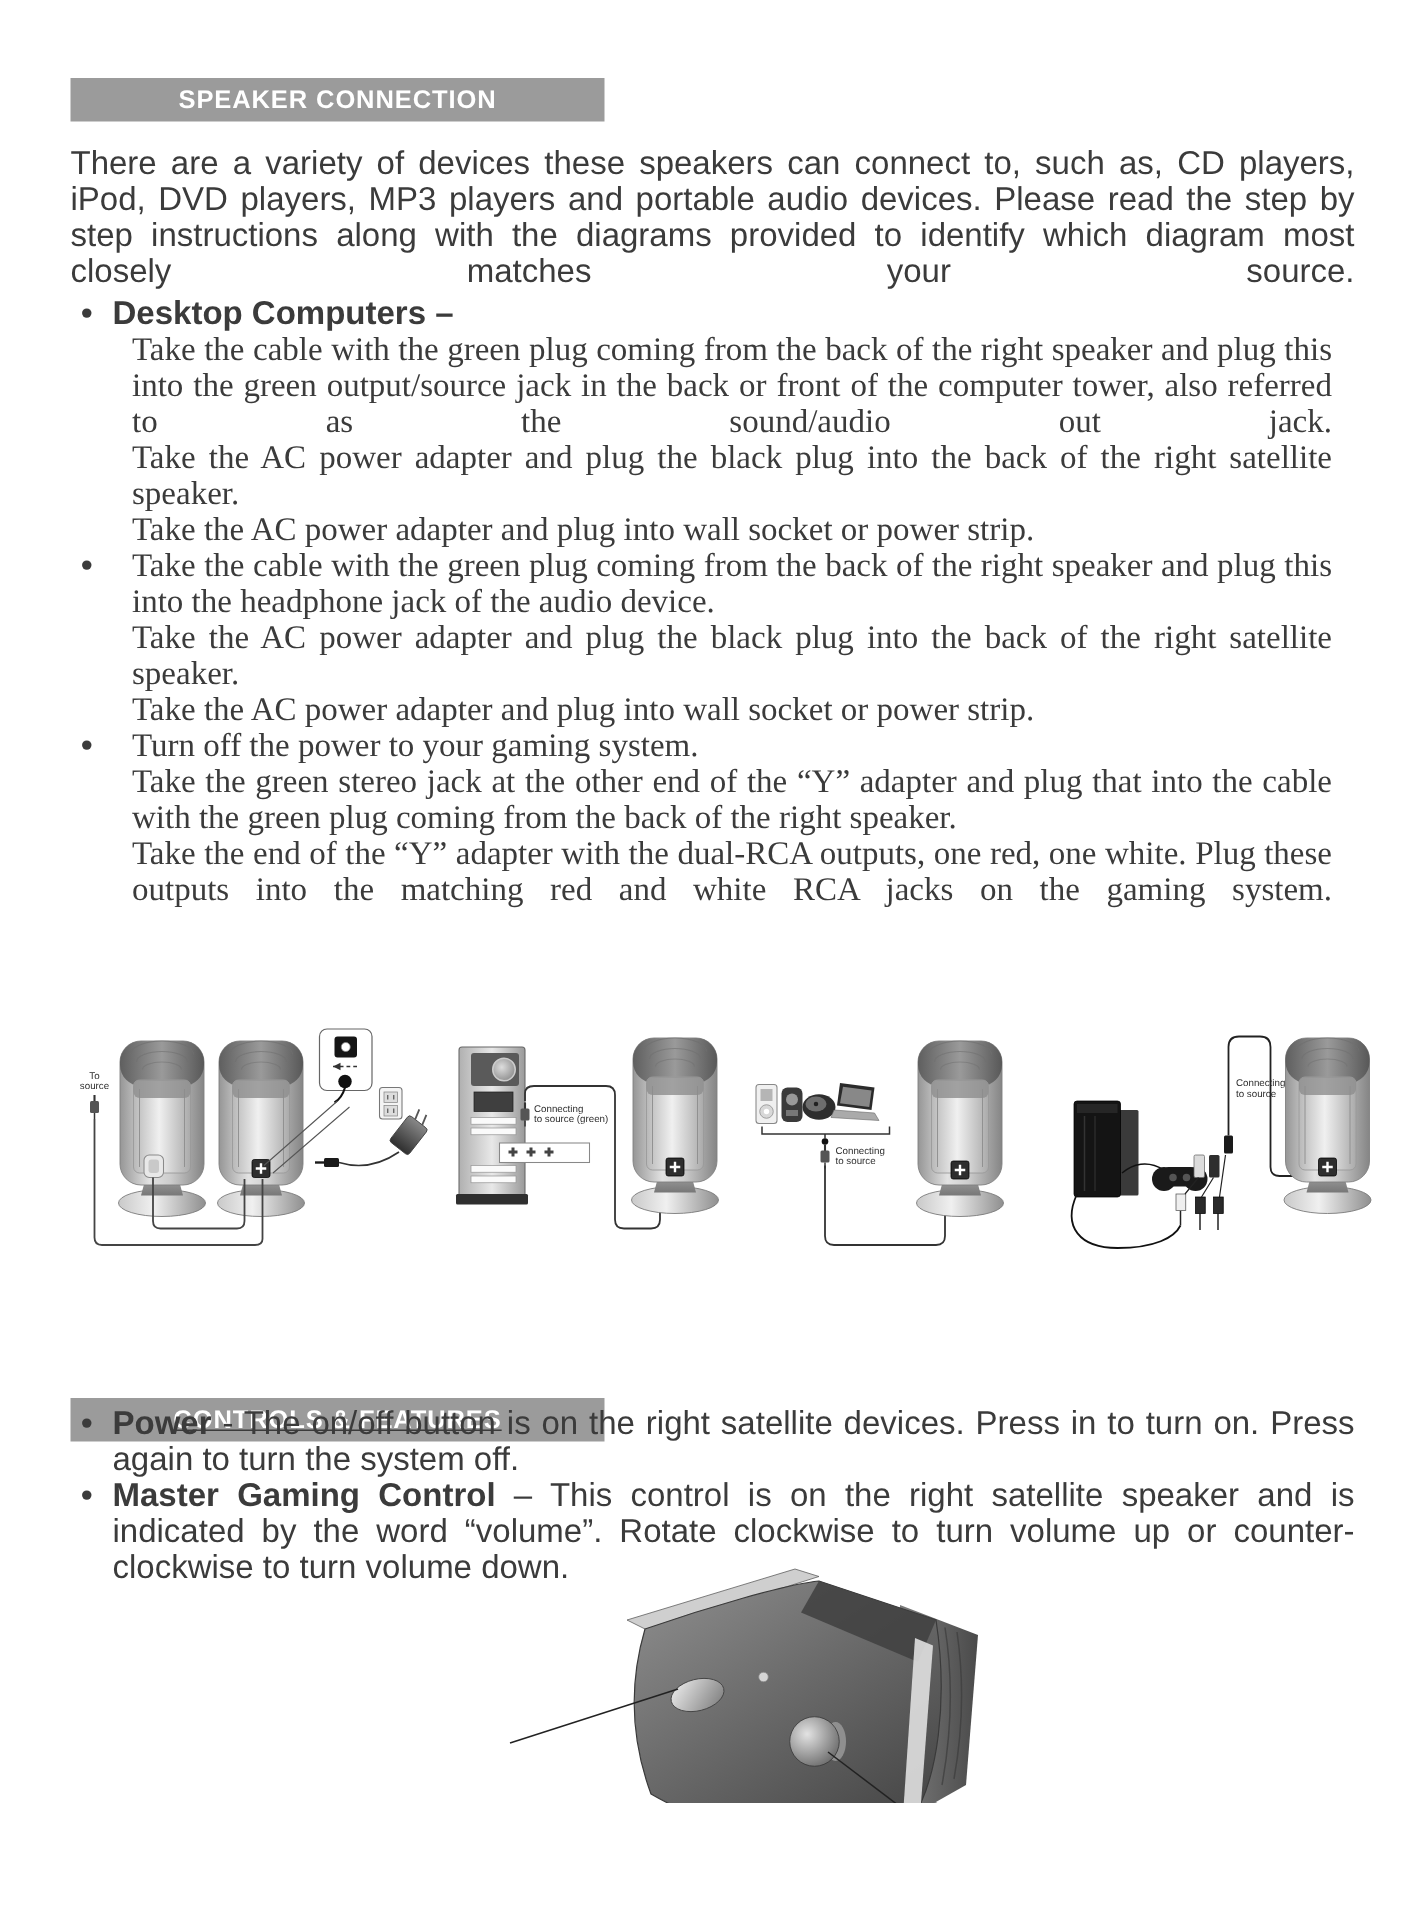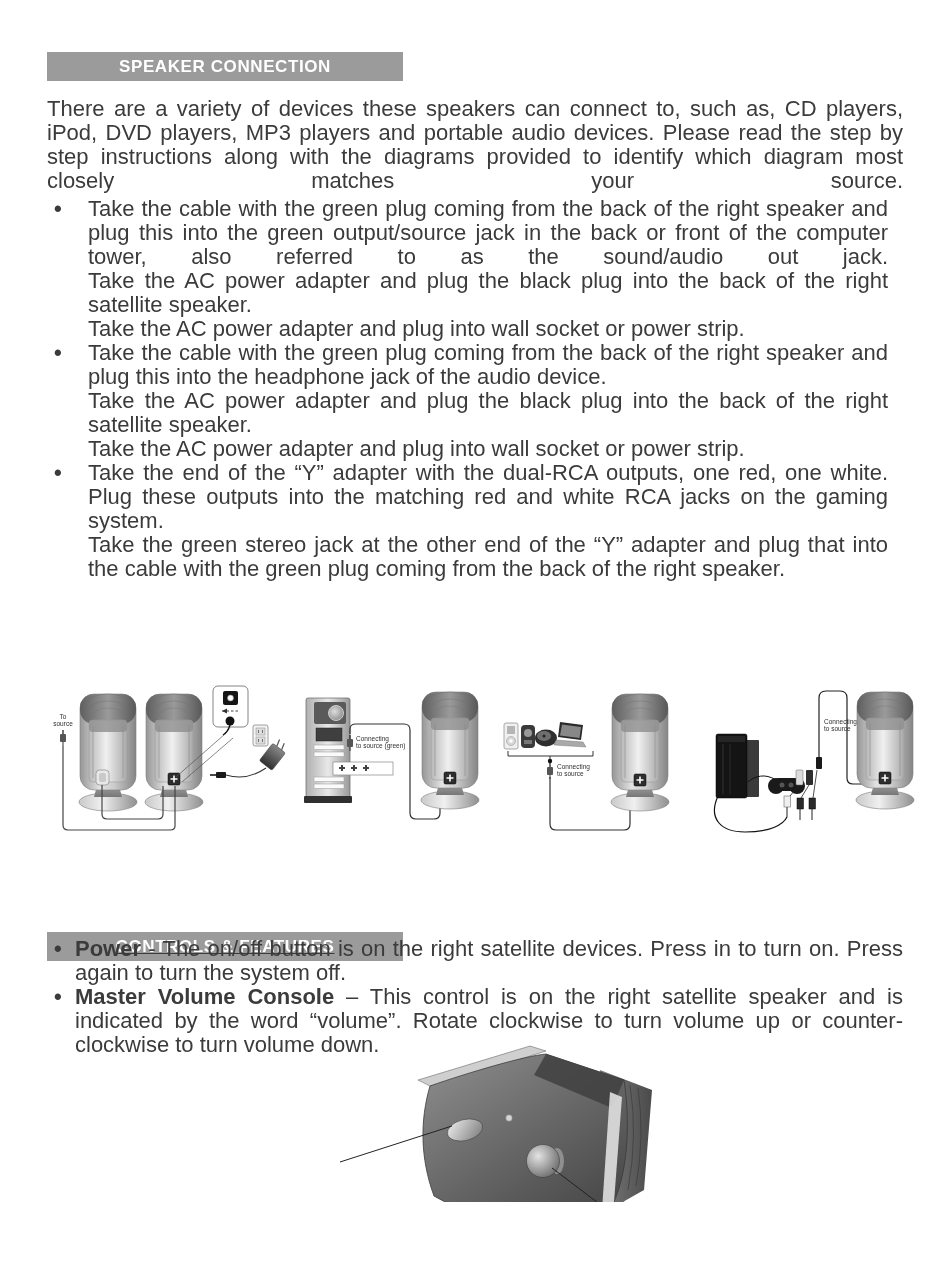--- a/index.html
+++ b/index.html
@@ -16,21 +16,21 @@
   }
   .bar-speaker{top:52px;}
   .bar-controls{top:932px;text-decoration:underline;}
   .bodytext{font-size:22px;line-height:24px;}
   .intro{position:absolute;left:47px;top:97px;width:856px;margin:0;text-align:justify;text-align-last:justify;}
   .sc-bullets{position:absolute;left:47px;top:197px;width:856px;}
   .cf-bullets{position:absolute;left:47px;top:937px;width:856px;}
   .bullet-row{position:relative;padding-left:28px;}
   .dot{position:absolute;left:7px;top:0;font-weight:bold;}
   .b-head{margin:0;font-weight:bold;}
-  .b-par{margin:0 15px 0 13px;text-align:justify;}
+  .b-par{margin:0 15px 0 13px;text-align:justify;font-family:Liberation Serif, serif;}
   .jlast{text-align-last:justify;}
   .cf-par{margin:0;text-align:justify;}
   .page-number{position:absolute;left:33px;top:1222px;font-size:17px;color:#444;}
   .diagram-svg{position:absolute;left:30px;top:678px;}
   .bottom-svg{position:absolute;left:300px;top:1040px;}
   svg text{font-family:"Liberation Sans","DejaVu Sans",sans-serif;}
   .dlabel{font-size:6.5px;fill:#2f2f2f;}
 </style>
 </head>
 <body>
@@ -40,36 +40,38 @@
   <div class="section-bar bar-speaker">
     <span>SPEAKER CONNECTION</span>
   </div>
 
   <p class="intro bodytext">There are a variety of devices these speakers can connect to, such as, CD players, iPod, DVD players, MP3 players and portable audio devices. Please read the step by step instructions along with the diagrams provided to identify which diagram most closely matches your source.</p>
 
   <div class="sc-bullets bodytext">
 
     <div class="bullet-row">
       <span class="dot">•</span>
+      <p class="b-head">Desktop Computers –</p>
       <p class="b-par jlast">Take the cable with the green plug coming from the back of the right speaker and plug this into the green output/source jack in the back or front of the computer tower, also referred to as the sound/audio out jack.</p>
       <p class="b-par">Take the AC power adapter and plug the black plug into the back of the right satellite speaker.</p>
       <p class="b-par">Take the AC power adapter and plug into wall socket or power strip.</p>
     </div>
 
     <div class="bullet-row">
       <span class="dot">•</span>
       <p class="b-par">Take the cable with the green plug coming from the back of the right speaker and plug this into the headphone jack of the audio device.</p>
       <p class="b-par">Take the AC power adapter and plug the black plug into the back of the right satellite speaker.</p>
       <p class="b-par">Take the AC power adapter and plug into wall socket or power strip.</p>
     </div>
 
     <div class="bullet-row">
       <span class="dot">•</span>
+      <p class="b-par">Turn off the power to your gaming system.</p>
+      <p class="b-par">Take the green stereo jack at the other end of the “Y” adapter and plug that into the cable with the green plug coming from the back of the right speaker.</p>
       <p class="b-par jlast">Take the end of the “Y” adapter with the dual-RCA outputs, one red, one white. Plug these outputs into the matching red and white RCA jacks on the gaming system.</p>
-      <p class="b-par">Take the green stereo jack at the other end of the “Y” adapter and plug that into the cable with the green plug coming from the back of the right speaker.</p>
     </div>
   </div>
 
   <svg class="diagram-svg" width="900" height="178" viewBox="0 0 900 178">
     <defs>
       <linearGradient id="gBody" x1="0" y1="0" x2="1" y2="0">
         <stop offset="0" stop-color="#969696"></stop>
           <stop offset="0.35" stop-color="#e2e2e2"></stop>
         <stop offset="0.6" stop-color="#cdcdcd"></stop>
           <stop offset="1" stop-color="#858585"></stop>
@@ -272,21 +274,21 @@
     <span>CONTROLS &amp; FEATURES</span>
   </div>
 
   <div class="cf-bullets bodytext">
     <div class="bullet-row">
       <span class="dot">•</span>
       <p class="cf-par"><strong>Power</strong><span> - The on/off button is on the right satellite devices. Press in to turn on. Press again to turn the system off.</span></p>
     </div>
     <div class="bullet-row">
       <span class="dot">•</span>
-      <p class="cf-par"><strong>Master Volume Console</strong><span> – This control is on the right satellite speaker and is indicated by the word “volume”. Rotate clockwise to turn volume up or counter-clockwise to turn volume down.</span></p>
+      <p class="cf-par"><strong>Master Gaming Control</strong><span> – This control is on the right satellite speaker and is indicated by the word “volume”. Rotate clockwise to turn volume up or counter-clockwise to turn volume down.</span></p>
     </div>
   </div>
 
   <svg class="bottom-svg" width="400" height="235" viewBox="0 0 400 235">
     <defs>
       <linearGradient id="gMain" x1="0" y1="0" x2="0.8" y2="1">
         <stop offset="0" stop-color="#8f8f8f"></stop>
           <stop offset="0.5" stop-color="#6a6a6a"></stop>
           <stop offset="1" stop-color="#474747"></stop>
       </linearGradient>

